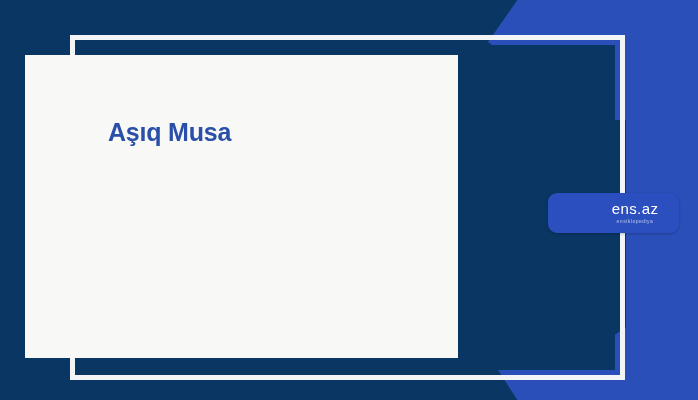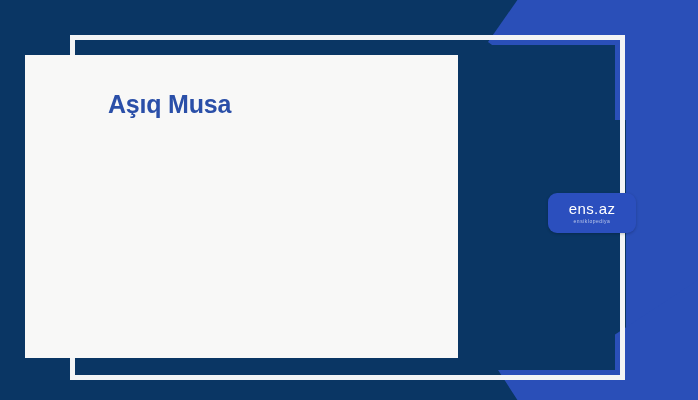--- a/index.html
+++ b/index.html
@@ -89,20 +89,21 @@
     width: 300px;
   }
   #title-line-1,
   #title-line-2 {
     color: #2a4fa8;
     font-size: 25px;
     font-weight: 700;
     line-height: 33px;
     letter-spacing: -0.2px;
     white-space: nowrap;
+    margin-top: 28px;
   }
   #subtitle {
     color: #2a4fa8;
     font-size: 25px;
     font-weight: 700;
     line-height: 33px;
     letter-spacing: -0.2px;
     margin-top: 36px;
     white-space: nowrap;
   }
@@ -114,20 +115,21 @@
     top: 193px;
     width: 88px;
     height: 40px;
     background: #2b4fbe;
     border-radius: 9px;
     display: flex;
     flex-direction: column;
     align-items: center;
     justify-content: center;
     box-shadow: 0 1px 3px rgba(0,0,0,0.22);
+    padding-left: 43px;
   }
   #logo-wordmark {
     color: #ffffff;
     font-size: 15px;
     font-weight: 400;
     letter-spacing: 0.4px;
     line-height: 15px;
   }
   #logo-tagline {
     color: #b9c6ea;

